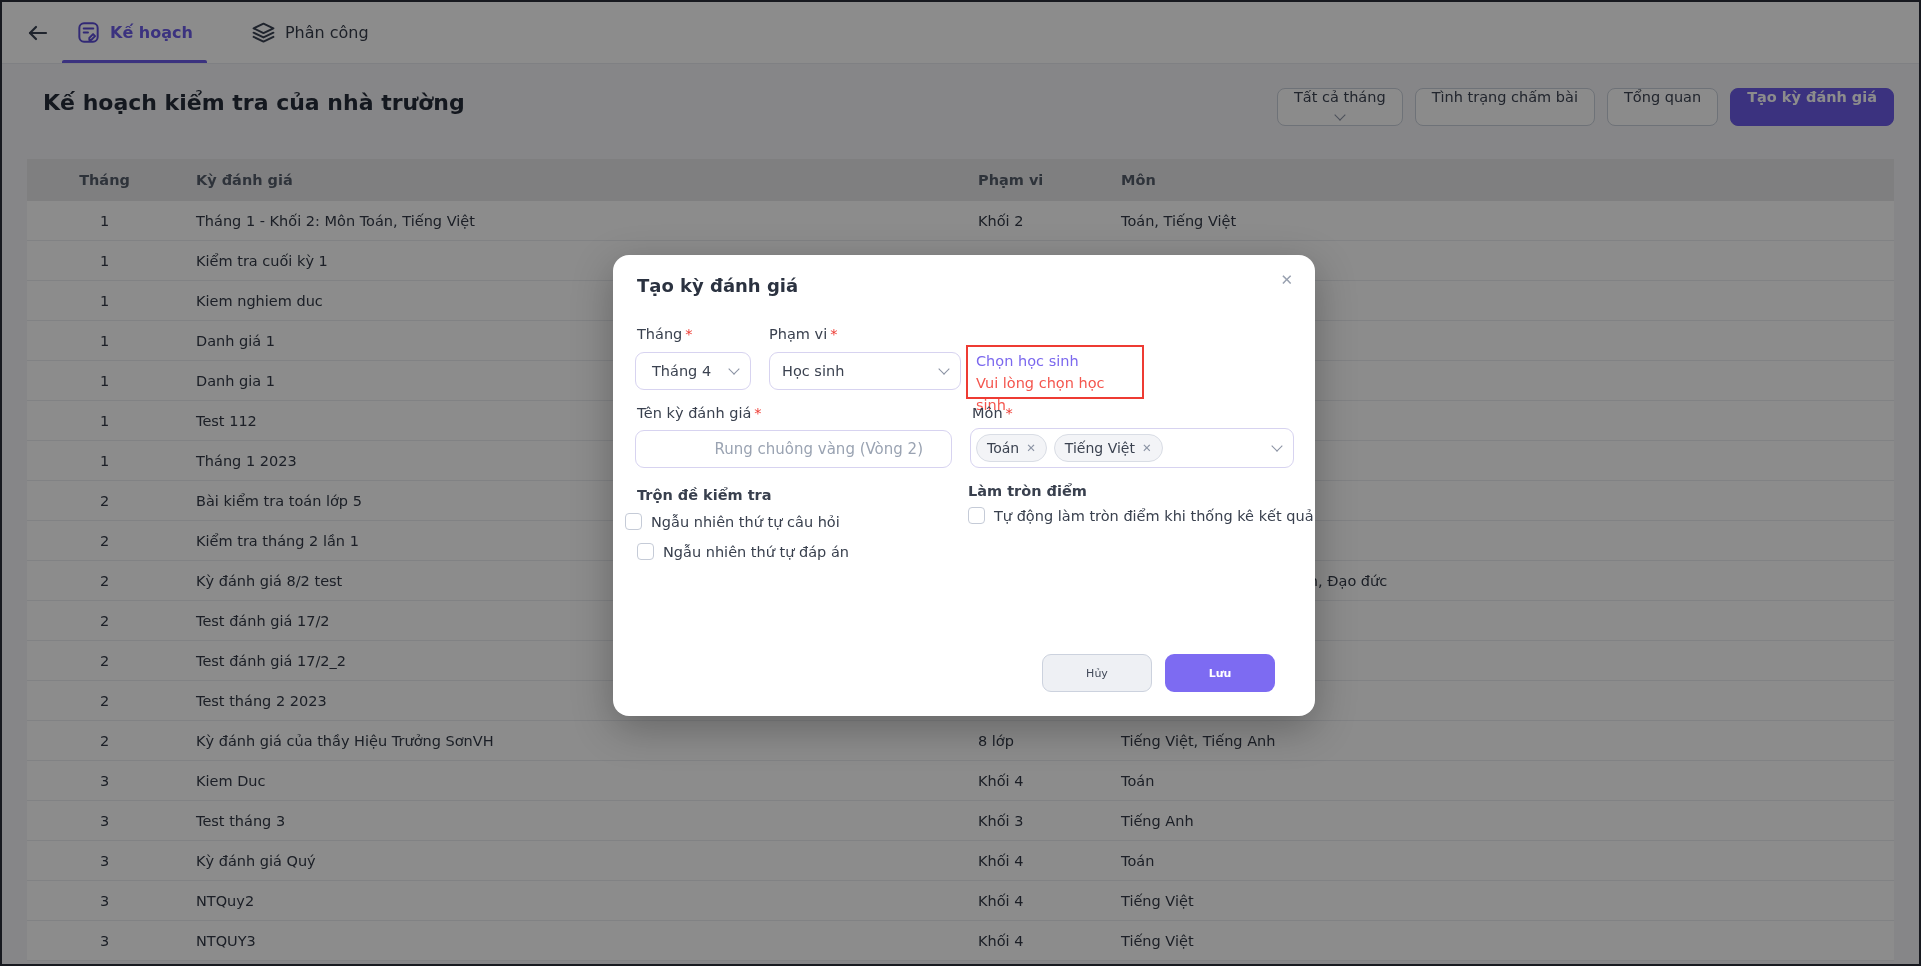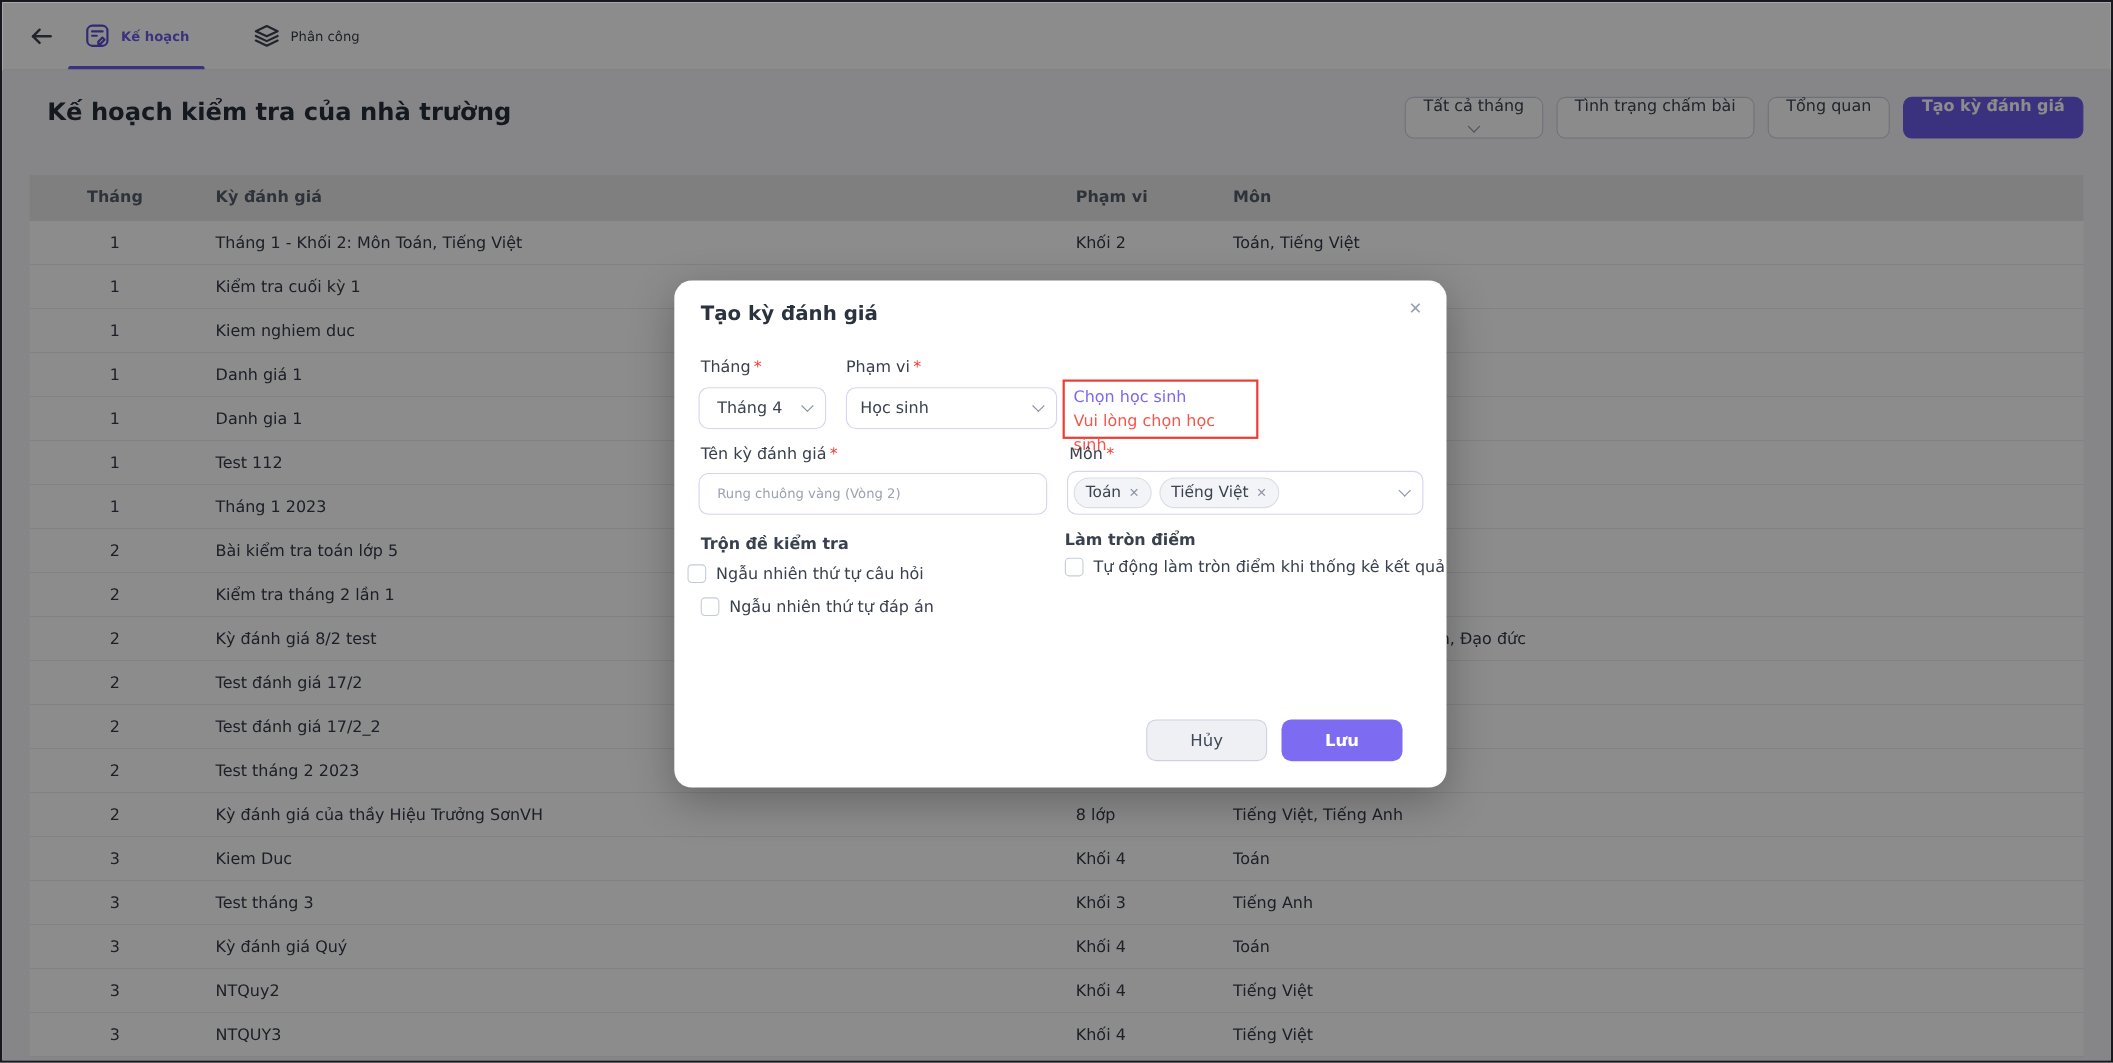--- a/index.html
+++ b/index.html
@@ -8,21 +8,21 @@
   .viewport { position:relative; width:1921px; height:966px; overflow:hidden;
               background:#f4f5f7; border:2px solid #17191f; }
 
   
   .topbar { position:absolute; left:0; top:0; right:0; height:62px; background:#fff;
             border-bottom:1px solid #e7e9ee; }
   .back-btn { position:absolute; left:22px; top:17px; width:28px; height:28px; border:none;
               background:transparent; cursor:pointer; display:flex; align-items:center; justify-content:center; }
   .tabs { position:absolute; left:60px; top:0; height:100%; display:flex; }
   .tab { position:relative; display:flex; align-items:center; gap:9px; padding:0 14px; height:100%;
-         font-size:12px; color:#353c4a; font-weight:500; cursor:pointer; }
+         font-size:16px; color:#353c4a; font-weight:500; cursor:pointer; }
   .tab + .tab { margin-left:30px; }
   .tab.active { color:var(--accent-purple,#5b4cd6); font-weight:700; }
   .tab.active::after { content:''; position:absolute; left:0; right:0; bottom:0; height:3px;
                        background:var(--accent-purple,#5b4cd6); border-radius:2px 2px 0 0; }
 
   
   .page-title { position:absolute; left:25px; top:88px; font-size:22px; font-weight:700; color:#262d3a;margin-left:16px; }
   .header-actions { position:absolute; right:25px; top:86px; display:flex; gap:12px; }
   .btn { height:38px; display:inline-flex; align-items:center; gap:10px; padding:0 16px;
          border-radius:8px; border:1px solid #c9cfda; background:#fdfdfe; color:#3d4452;
@@ -51,41 +51,41 @@
            border-radius:16px; box-shadow:0 12px 40px rgba(0,0,0,.28); z-index:50; }
   .modal-title { position:absolute; left:24px; top:20px; font-size:18px; font-weight:700; color:#2b3240; }
   .modal-close { position:absolute; right:18px; top:12px; border:none; background:transparent;
                  font-size:15px; color:#98a0af; cursor:pointer; padding:4px; }
   .f-label { position:absolute; font-size:14.5px; color:#39404e; }
   .req { color:var(--error-red,#ee3b33); margin-left:3px; }
   .sel { position:absolute; height:38px; border:1px solid #d7d3f0; border-radius:9px; background:#fff;
          display:flex; align-items:center; padding:0 12px; font-size:14.5px; color:#3b4250; cursor:pointer; }
   .sel .chev { margin-left:auto; }
   .txt-input { position:absolute; height:38px; border:1px solid #d7d3f0; border-radius:9px;
-               padding:0 16px; font-size:12px; color:#3b4250; font-family:inherit; width:317px; }
+               padding:0 28px; font-size:15px; color:#3b4250; font-family:inherit; width:317px;text-align:right; }
   .txt-input::placeholder { color:#9aa3b2; opacity:1; }
 
   .error-box { position:absolute; left:353px; top:90px; width:178px; height:54px;
                border:2.5px solid var(--error-red,#ee3b33); padding:3px 8px; line-height:22px;
                font-size:14.5px; }
   .error-box .link { color:var(--link-purple,#7b68ee); cursor:pointer; display:block; }
   .error-box .err { color:#f4564e; display:block; }
 
   .multi { left:357px; top:173px; width:324px; height:40px; padding:0 12px 0 5px; gap:7px; }
   .tag { display:inline-flex; align-items:center; height:28px; padding:0 10px; border-radius:14px;
          background:#f3f4f7; border:1px solid #d9dde5; font-size:14px; color:#3b4250; gap:7px; }
   .tag-x { color:#8a92a3; font-size:11.5px; cursor:pointer; }
 
   .sec-label { position:absolute; font-size:14.5px; font-weight:600; color:#39404e; }
   .cb-row { position:absolute; display:flex; align-items:center; gap:9px; font-size:14.5px; color:#39404e; }
   .cb { width:17px; height:17px; border:1.5px solid #c5cbd7; border-radius:4px; background:#fff;
         flex:none; cursor:pointer; }
 
   .modal-btn { position:absolute; top:399px; width:110px; height:38px; border-radius:9px;
-               font-size:15px; font-family:inherit; cursor:pointer; }
+               font-size:11px; font-family:inherit; cursor:pointer; }
   .btn-cancel { left:429px; background:#eef0f4; border:1px solid #ccd2de; color:#414958; }
   .btn-save { left:552px; background:var(--save-purple,#7d6bf2); border:none; color:#ffffff; font-weight:600; }
 
   svg { display:block; }
 </style>
 </head>
 <body>
 
 <div class="viewport">
 

